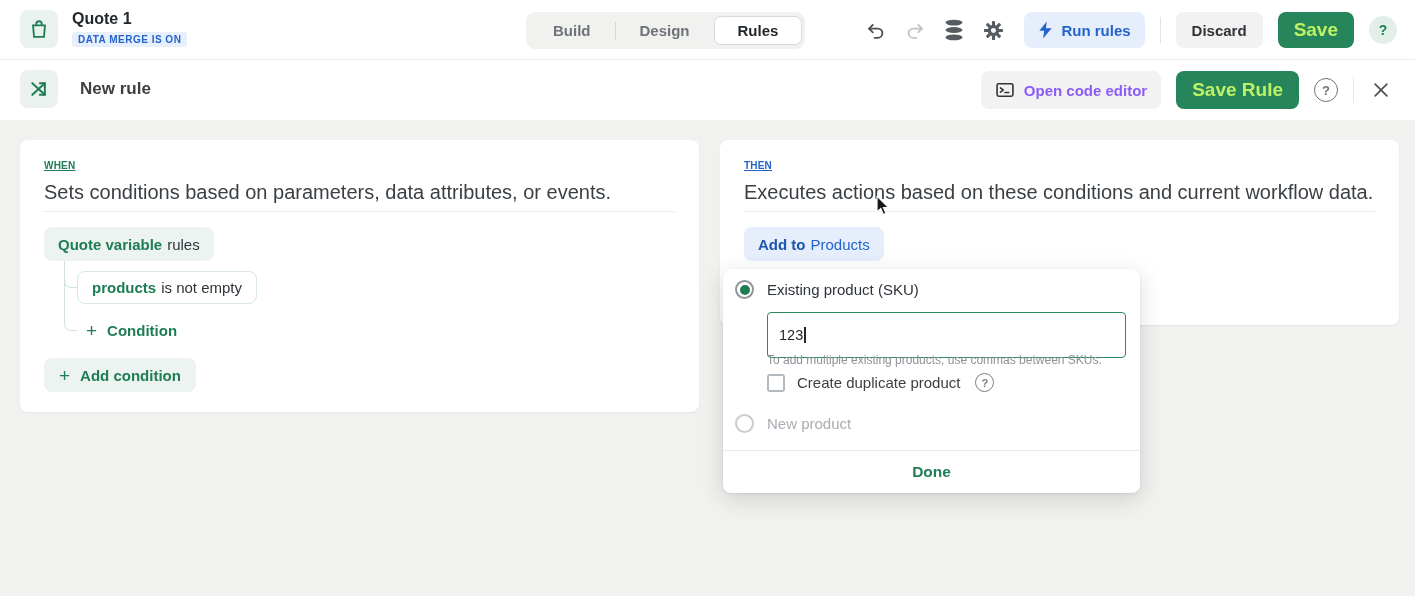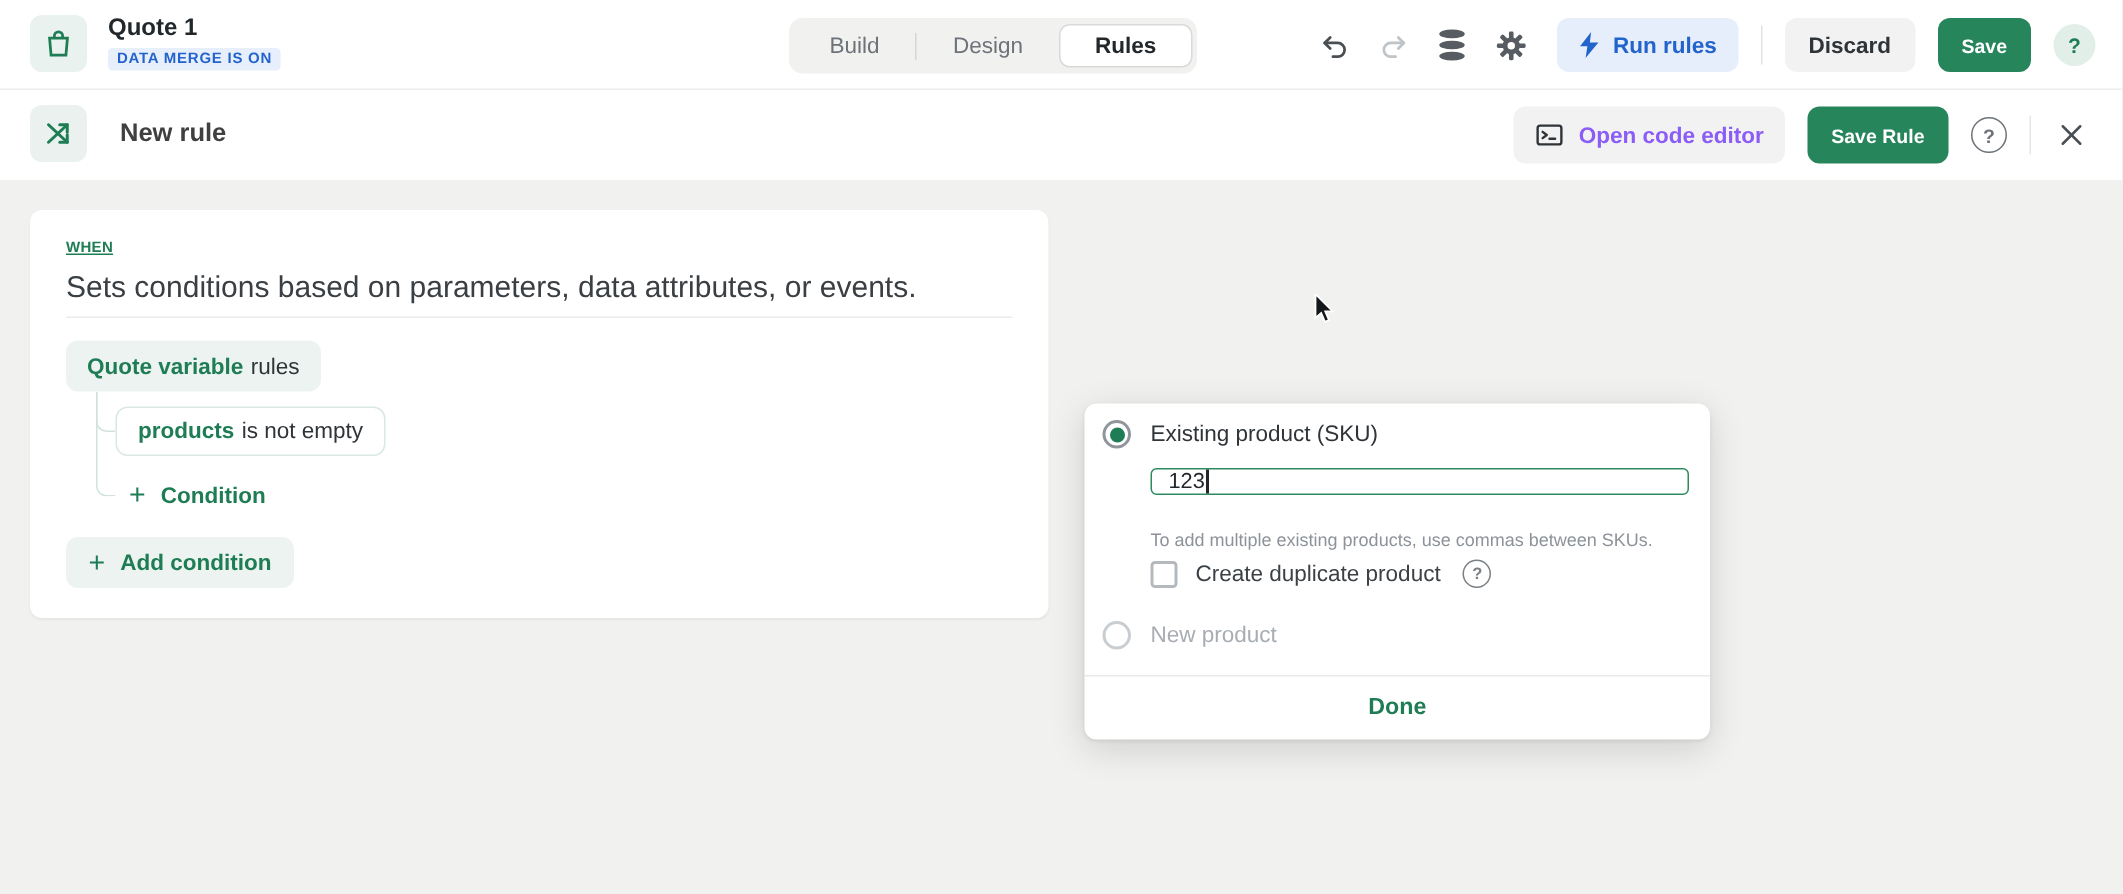--- a/index.html
+++ b/index.html
@@ -8,30 +8,30 @@
   .screen { position:relative; width:1415px; height:596px; background:#f1f1ef; overflow:hidden; }
 
   
   .bar1 { position:absolute; left:0; top:0; width:1415px; height:60px; background:#fff; border-bottom:1px solid #ededed; }
   .doc-icon { position:absolute; left:20px; top:10px; width:38px; height:38px; background:#e9f2ee; border-radius:8px; display:flex; align-items:center; justify-content:center; }
   .doc-meta { position:absolute; left:72px; top:9px; }
   .doc-title { font-size:16px; font-weight:bold; color:#22272b; line-height:20px; }
   .merge-badge { display:inline-block; margin-top:3px; font-size:10px; font-weight:bold; letter-spacing:.5px; color:#2264cc; background:#e8effc; border-radius:3px; padding:2px 6px; }
 
   .tabs { position:absolute; left:526px; top:12px; height:37px; background:#f1f1f0; border-radius:9px; display:flex; align-items:center; padding:3px; }
-  .tab { font-size:15px; font-weight:400; color:#6d7378; padding:6px 24px; border-radius:7px; cursor:default; }
+  .tab { font-size:15px; font-weight:700; color:#6d7378; padding:6px 24px; border-radius:7px; cursor:default; }
   .tab.active { background:#fff; border:1px solid #d9d9d9; color:#22272b; font-weight:bold; padding:5px 23px; }
   .tab-sep { width:1px; height:18px; background:#d6d6d6; }
 
   .bar1-right { position:absolute; right:18px; top:0; height:60px; display:flex; align-items:center; gap:15px; }
   .icon-btn { width:24px; height:24px; display:flex; align-items:center; justify-content:center; cursor:pointer; }
   .run-btn { display:flex; align-items:center; gap:8px; background:#e7eefb; border-radius:8px; height:36px; padding:0 14px; color:#2264cc; font-size:15px; font-weight:bold; cursor:pointer; margin-left:4px; }
   .vsep { width:1px; height:26px; background:#e2e2e2; }
   .btn-gray { background:#f2f2f2; border-radius:8px; height:36px; padding:0 16px; display:flex; align-items:center; font-size:15px; font-weight:bold; color:#2f3439; cursor:pointer; }
-  .btn-green { background:#26855b; border-radius:8px; height:36px; padding:0 16px; display:flex; align-items:center; font-size:13px; font-weight:bold; color:#ffffff; cursor:pointer; }
+  .btn-green { background:#26855b; border-radius:8px; height:36px; padding:0 16px; display:flex; align-items:center; font-size:19px; font-weight:bold; color:#bef264; cursor:pointer; }
   .help-fill { width:28px; height:28px; border-radius:50%; background:#e2efe9; color:#1e7d55; font-size:14px; font-weight:bold; display:flex; align-items:center; justify-content:center; cursor:pointer; }
 
   
   .bar2 { position:absolute; left:0; top:60px; width:1415px; height:60px; background:#fff; }
   .rule-icon { position:absolute; left:20px; top:10px; width:38px; height:38px; background:#eaf1ee; border-radius:8px; display:flex; align-items:center; justify-content:center; }
   .rule-title { position:absolute; left:80px; top:19px; font-size:17px; font-weight:bold; color:#404040; }
   .bar2-right { position:absolute; right:22px; top:0; height:60px; display:flex; align-items:center; gap:15px; }
   .code-btn { display:flex; align-items:center; gap:9px; background:#f2f2f2; border-radius:8px; height:38px; padding:0 14px; font-size:15px; font-weight:bold; color:#8b5cf6; cursor:pointer; }
   .help-outline { width:24px; height:24px; border-radius:50%; border:1.5px solid #6d7378; color:#6d7378; font-size:13px; font-weight:bold; display:flex; align-items:center; justify-content:center; cursor:pointer; }
   .vsep2 { width:1px; height:26px; background:#e6e6e6; }
@@ -62,21 +62,21 @@
   .plus { font-size:19px; font-weight:normal; line-height:1; }
   .add-btn { position:absolute; display:flex; align-items:center; gap:10px; background:#edf3f0; border-radius:8px; height:34px; padding:0 15px; color:#1e7d55; font-size:15px; font-weight:bold; cursor:pointer; }
 
   
   .popover { position:absolute; left:723px; top:149px; width:417px; height:224px; background:#fff; border-radius:8px; box-shadow:0 6px 24px rgba(0,0,0,.14), 0 1px 3px rgba(0,0,0,.08); }
   .opt-row { position:absolute; display:flex; align-items:center; gap:13px; font-size:15px; color:#2f3439; cursor:pointer; }
   .radio { width:19px; height:19px; border-radius:50%; border:2px solid #8f959a; position:relative; flex:none; }
   .radio.sel::after { content:""; position:absolute; left:2.5px; top:2.5px; width:10px; height:10px; border-radius:50%; background:#1e7d55; }
   .radio.dis { border-color:#c8cdd1; }
   .opt-row.dis { color:#a7adb2; cursor:default; }
-  .sku-input { position:absolute; left:44px; top:43px; width:359px; height:18px; border:1.5px solid #2e8a5f; border-radius:4px; display:flex; align-items:center; padding:0 11px; font-size:14.5px; color:#22272b; background:#fff; cursor:text; }
+  .sku-input { position:absolute; left:44px; top:43px; width:359px; height:46px; border:1.5px solid #2e8a5f; border-radius:4px; display:flex; align-items:center; padding:0 11px; font-size:14.5px; color:#22272b; background:#fff; cursor:text; }
   .caret { display:inline-block; width:1.5px; height:16px; background:#22272b; margin-left:1px; }
   .helper { position:absolute; left:44px; top:84px; font-size:12px; color:#8d9399; }
   .chk-row { position:absolute; left:44px; top:104px; display:flex; align-items:center; gap:12px; font-size:15px; color:#3c4146; cursor:pointer; }
   .checkbox { width:18px; height:18px; border:2px solid #b4b9be; border-radius:3px; flex:none; }
   .mini-help { width:19px; height:19px; border-radius:50%; border:1.5px solid #7a8085; color:#7a8085; font-size:11px; font-weight:bold; display:flex; align-items:center; justify-content:center; margin-left:3px; cursor:pointer; }
   .pop-divider { position:absolute; left:0; right:0; top:181px; border-top:1px solid #e9e9e9; }
   .done-btn { position:absolute; left:0; top:181px; width:100%; height:43px; display:flex; align-items:center; justify-content:center; color:#1e7d55; font-size:15.5px; font-weight:bold; cursor:pointer; }
 
   .cursor { position:absolute; left:876px; top:196px; z-index:50; pointer-events:none; }
 </style>
@@ -208,20 +208,30 @@
         <span class="plus">+</span>
         <span>Condition</span>
       </div>
 
       <div class="add-btn" style="left:24px; top:218px;">
         <span class="plus">+</span>
         <span>Add condition</span>
       </div>
     </div>
 
+    <div class="card card-then">
+      <div class="panel-title blue">THEN</div>
+      <div class="panel-desc">Executes actions based on these conditions and current workflow data.</div>
+      <div class="panel-divider"></div>
+
+      <div class="chip chip-blue" style="position:absolute; left:24px; top:87px;">
+        <span class="b">Add to</span>
+        <span class="rest">Products</span>
+      </div>
+    </div>
 
     <div class="popover">
       <div class="opt-row" style="left:12px; top:11px;">
         <span class="radio sel"></span>
         <span>Existing product (SKU)</span>
       </div>
 
       <div class="sku-input">
         <span>123</span>
         <span class="caret"></span>

